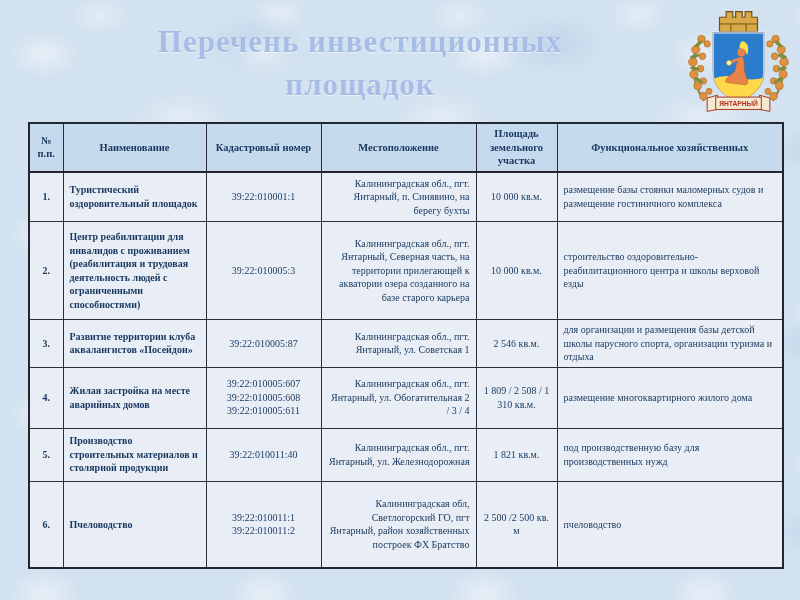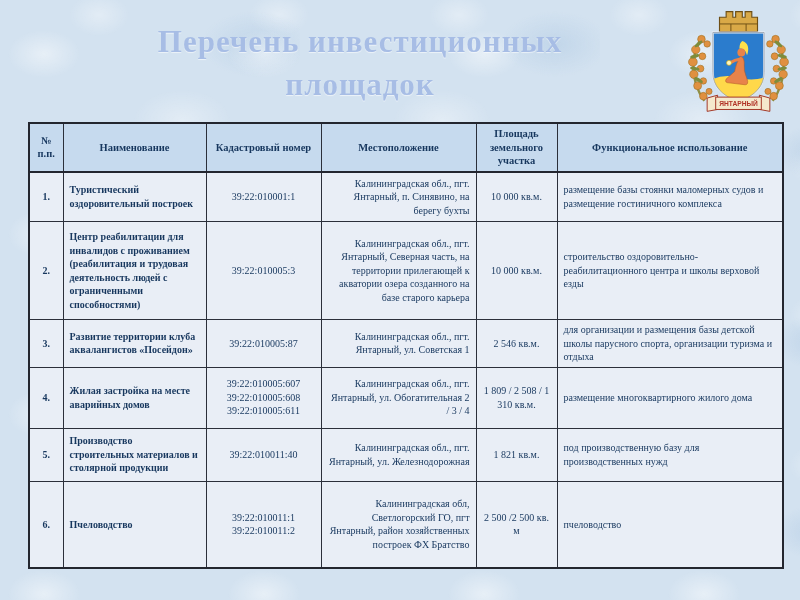--- a/index.html
+++ b/index.html
@@ -156,27 +156,27 @@
         <col style="width:81px">
         <col style="width:226px">
     </colgroup>
     <thead>
       <tr id="header-row" style="height:48px">
           <th>№ п.п.</th>
           <th>Наименование</th>
           <th>Кадастровый номер</th>
           <th>Местоположение</th>
           <th>Площадь земельного участка</th>
-          <th>Функциональное использование</th>
+          <th>Функциональное хозяйственных</th>
         </tr>
     </thead>
     <tbody id="table-body">
         <tr style="height: 50px;">
           <td class="c-num">1.</td>
-          <td class="c-name">Туристический оздоровительный построек</td>
+          <td class="c-name">Туристический оздоровительный площадок</td>
           <td class="c-cad">39:22:010001:1</td>
           <td class="c-loc">Калининградская обл., пгт. Янтарный, п. Синявино, на берегу бухты</td>
           <td class="c-area">10 000 кв.м.</td>
           <td class="c-use">размещение базы стоянки маломерных судов и размещение гостиничного комплекса</td>
         </tr>
         <tr style="height: 98px;">
           <td class="c-num">2.</td>
           <td class="c-name">Центр реабилитации для инвалидов с проживанием (реабилитация и трудовая деятельность людей с ограниченными способностями)</td>
           <td class="c-cad">39:22:010005:3</td>
           <td class="c-loc">Калининградская обл., пгт. Янтарный, Северная часть, на территории прилегающей к акватории озера созданного на базе старого карьера</td>

